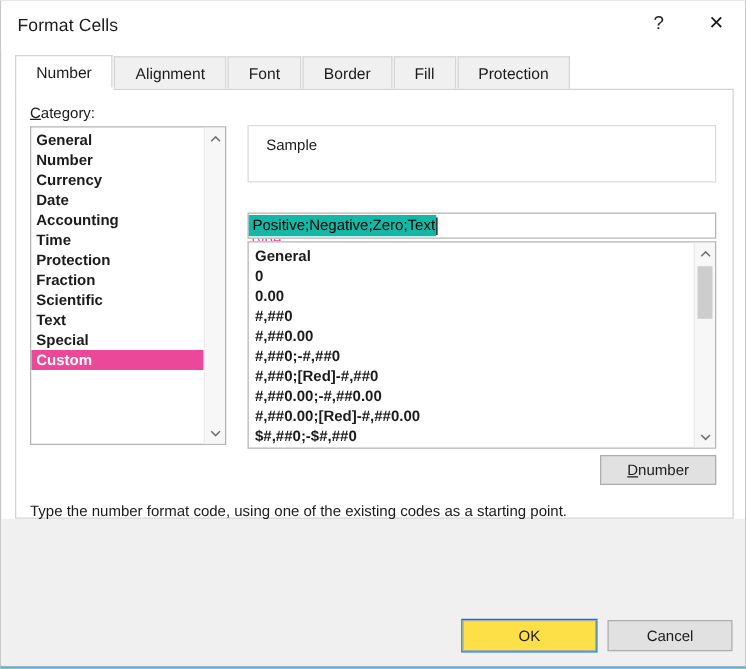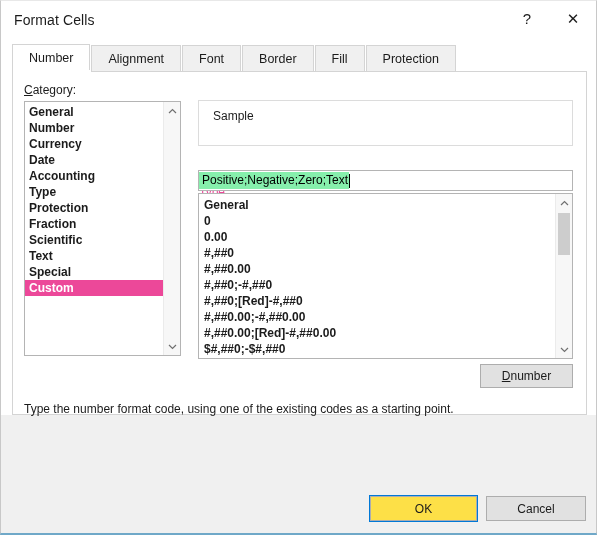--- a/index.html
+++ b/index.html
@@ -243,21 +243,21 @@
     background: #ffffff;
     border: 1px solid #b4b4b4;
     padding: 0;
     display: flex;
     align-items: center;
     cursor: text;
   }
   .type-value {
     font-size: 12px;
     color: #000000;
-    background: #86efac;
+    background: #14b8a6;
     padding: 1px 1px 1px 3px;
     line-height: 15px;
     white-space: pre;
   }
   .caret {
     display: inline-block;
     width: 1px;
     height: 14px;
     background: #000000;
     margin-left: 0px;
@@ -357,21 +357,21 @@
 
     <div class="cat-label"><span class="u">C</span><span>ategory:</span></div>
 
     <div class="listbox" id="category-list">
       <div class="list-items" id="category-items">
           <div class="list-item">General</div>
           <div class="list-item">Number</div>
           <div class="list-item">Currency</div>
           <div class="list-item">Date</div>
           <div class="list-item">Accounting</div>
-          <div class="list-item">Type</div>
+          <div class="list-item">Time</div>
           <div class="list-item">Protection</div>
           <div class="list-item">Fraction</div>
           <div class="list-item">Scientific</div>
           <div class="list-item">Text</div>
           <div class="list-item">Special</div>
           <div class="list-item selected">Custom</div>
         </div>
       <div class="vscroll">
         <div class="sb-arrow sb-up">
           <svg width="9" height="6" viewBox="0 0 9 6">

